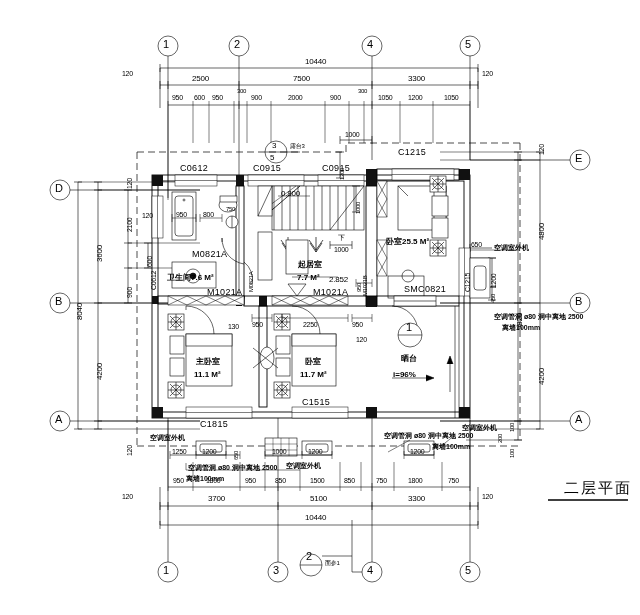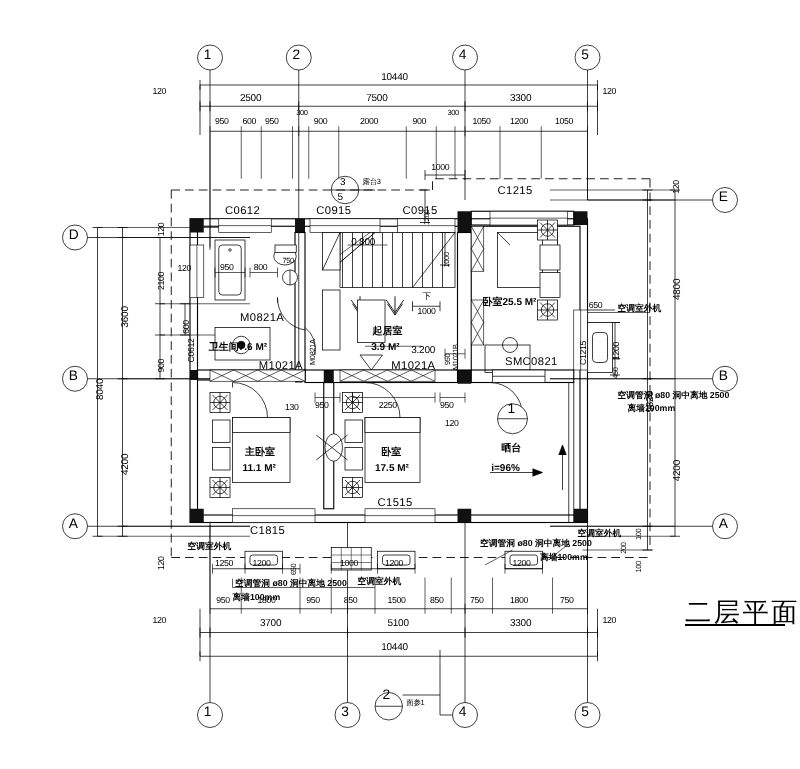--- a/index.html
+++ b/index.html
@@ -9,21 +9,21 @@
   svg{position:absolute;top:0;left:0;width:640px;height:615px;}
   .lbl{position:absolute;white-space:nowrap;line-height:1;}
   .dim{font-size:8px;letter-spacing:-0.2px;}
   .dim7{font-size:7px;letter-spacing:-0.3px;}
   .dim6{font-size:6px;letter-spacing:-0.3px;}
   .win{font-size:9px;letter-spacing:0.3px;}
   .room{font-size:8px;font-weight:bold;}
   .note{font-size:7px;font-weight:bold;}
   .grid{font-size:11px;}
   .vtx{transform-origin:0 0;}
-  .title{font-size:21px;letter-spacing:2px;}
+  .title{font-size:15px;letter-spacing:2px;margin-left:16px;}
 </style>
 </head>
 <body>
 
 <div id="stage">
 
 <svg viewBox="0 0 640 615">
   <g stroke="#000" fill="none" stroke-width="0.6">
 
     <circle cx="168" cy="46" r="10"></circle>
@@ -654,26 +654,26 @@
 <div class="lbl dim6 vtx" style="left:248px;top:292px;transform:rotate(-90deg)">M0821A</div>
 <div class="lbl win" style="left:207px;top:288px">M1021A</div>
 <div class="lbl win" style="left:313px;top:288px">M1021A</div>
 <div class="lbl dim6 vtx" style="left:362px;top:296px;transform:rotate(-90deg)">M1021B</div>
 <div class="lbl win" style="left:404px;top:285px">SMC0821</div>
 
 <div class="lbl room" style="left:167px;top:274px">
   <span>卫生间</span><span>7.6 M²</span>
 </div>
 <div class="lbl room" style="left:298px;top:261px">起居室</div>
-<div class="lbl room" style="left:297px;top:274px">3.9 M²</div>
-<div class="lbl dim" style="left:329px;top:276px">3.200</div>
+<div class="lbl room" style="left:297px;top:274px">7.7 M²</div>
+<div class="lbl dim" style="left:329px;top:276px">2.852</div>
 <div class="lbl room" style="left:196px;top:358px">主卧室</div>
 <div class="lbl room" style="left:194px;top:371px">11.1 M²</div>
 <div class="lbl room" style="left:305px;top:358px">卧室</div>
-<div class="lbl room" style="left:300px;top:371px">17.5 M²</div>
+<div class="lbl room" style="left:300px;top:371px">11.7 M²</div>
 <div class="lbl room" style="left:386px;top:238px">
   <span>卧室</span><span>25.5 M²</span>
 </div>
 <div class="lbl room" style="left:401px;top:355px">晒台</div>
 <div class="lbl room" style="left:393px;top:371px">i=96%</div>
 <div class="lbl grid" style="left:406px;top:322px">1</div>
 
 <div class="lbl dim" style="left:281px;top:190px">0.800</div>
 <div class="lbl dim7" style="left:338px;top:234px">下</div>
 <div class="lbl dim7" style="left:334px;top:246px">1000</div>

